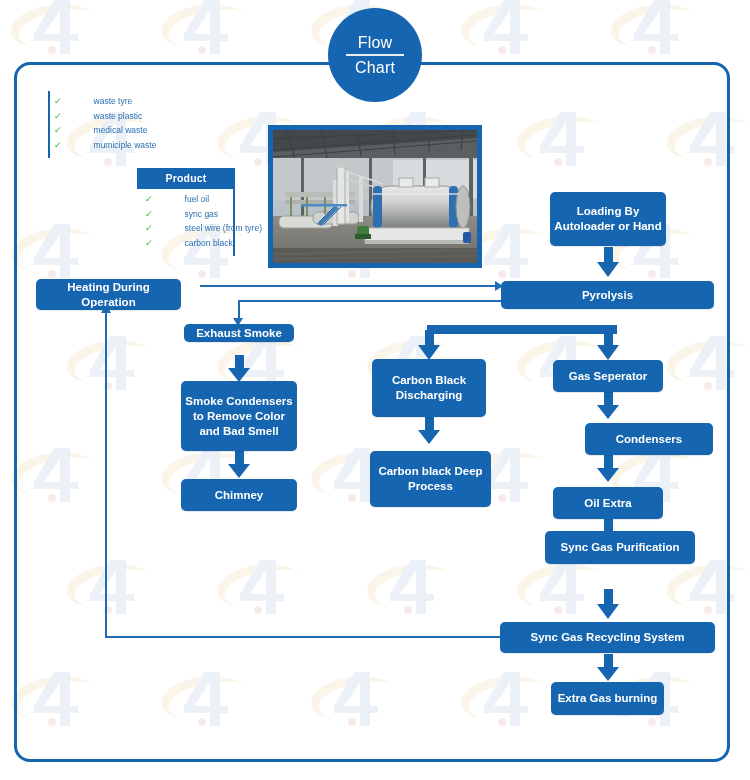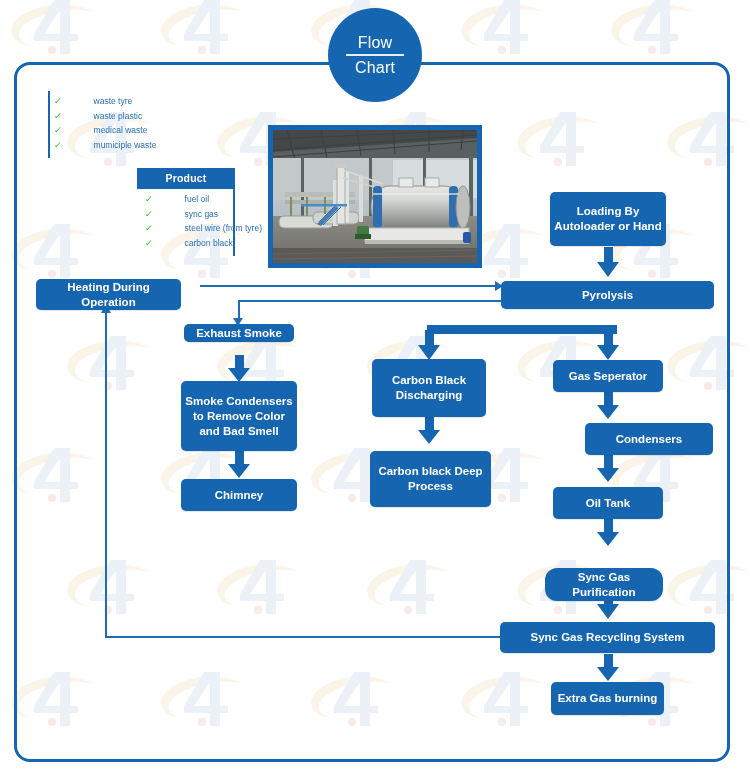--- a/index.html
+++ b/index.html
@@ -488,19 +488,19 @@
 <div class="box" id="node-chimney" style="left:181px;top:479px;width:116px;height:32px;">Chimney</div>
 
 <div class="box" id="node-cbd" style="left:372px;top:359px;width:114px;height:58px;">Carbon Black Discharging</div>
 
 <div class="box" id="node-cbdeep" style="left:370px;top:451px;width:121px;height:56px;">Carbon black Deep Process</div>
 
 <div class="box" id="node-gassep" style="left:553px;top:360px;width:110px;height:32px;">Gas Seperator</div>
 
 <div class="box" id="node-condensers" style="left:553px;top:423px;width:128px;height:32px;margin-left:32px;">Condensers</div>
 
-<div class="box" id="node-oiltank" style="left:553px;top:487px;width:110px;height:32px;">Oil Tank</div>
-
-<div class="box" id="node-purification" style="left:545px;top:568px;width:118px;height:33px;border-radius:12px;">Sync Gas Purification</div>
+<div class="box" id="node-oiltank" style="left:553px;top:487px;width:110px;height:32px;">Oil Extra</div>
+
+<div class="box" id="node-purification" style="left:545px;top:531px;width:150px;height:33px;">Sync Gas Purification</div>
 
 <div class="box" id="node-recycling" style="left:500px;top:622px;width:215px;height:31px;">Sync Gas Recycling System</div>
 
 <div class="box" id="node-extragas" style="left:551px;top:682px;width:113px;height:33px;">Extra Gas burning</div>
 
 </body></html>

